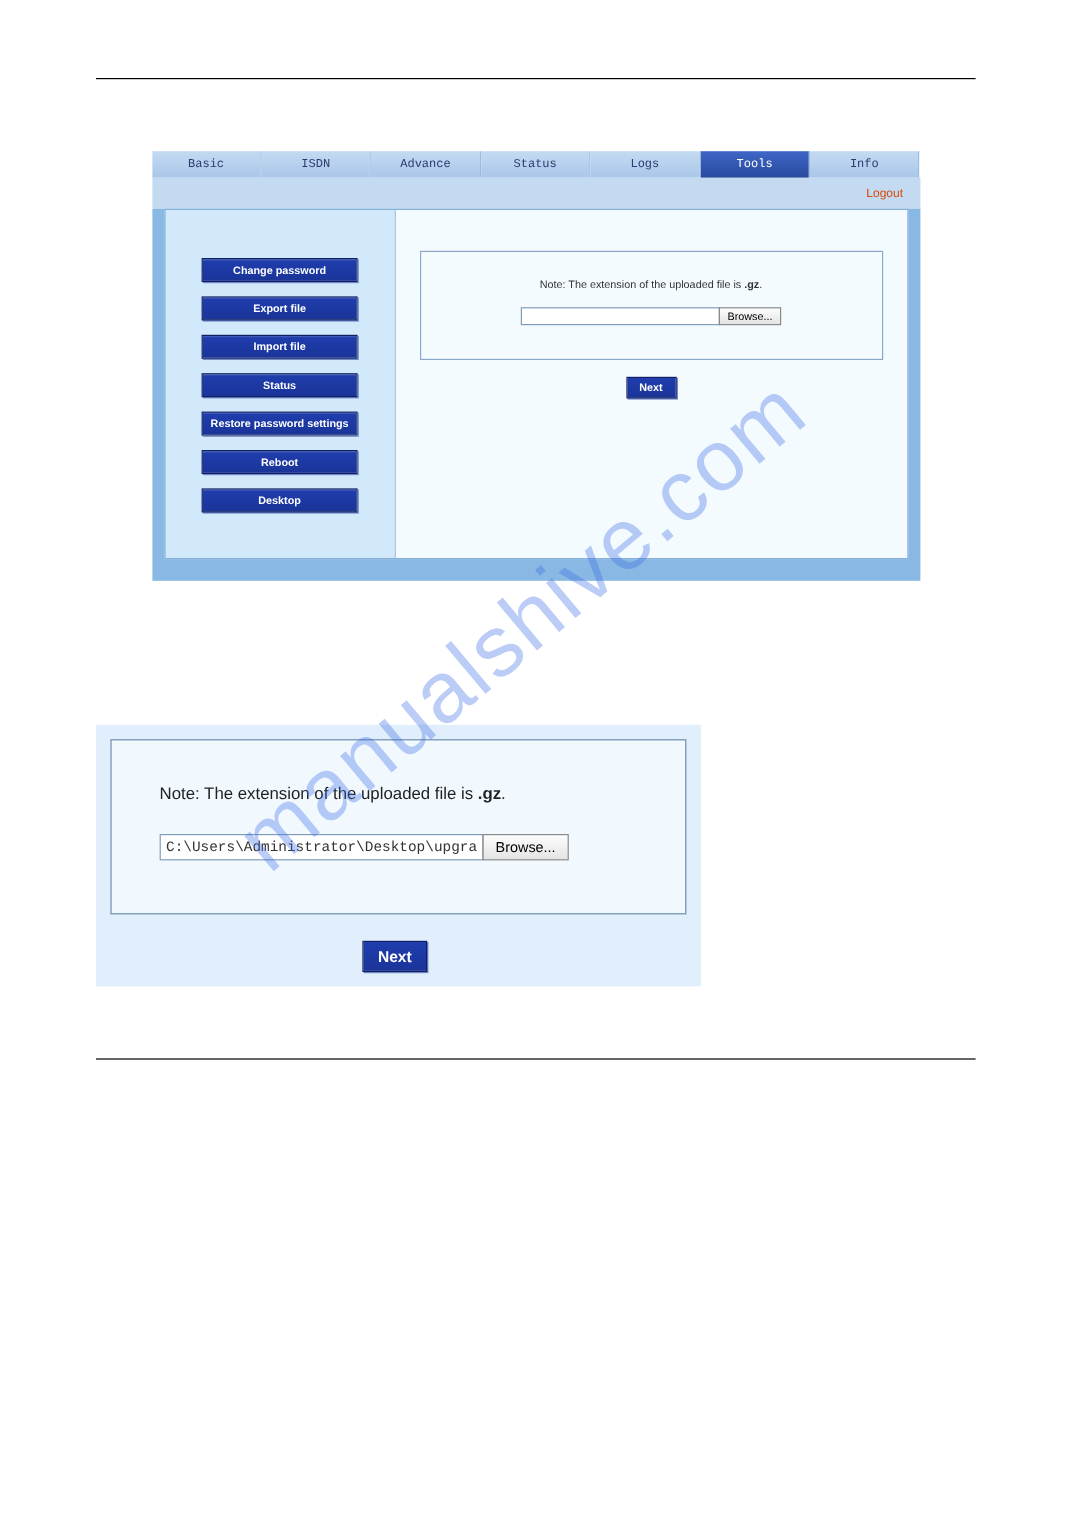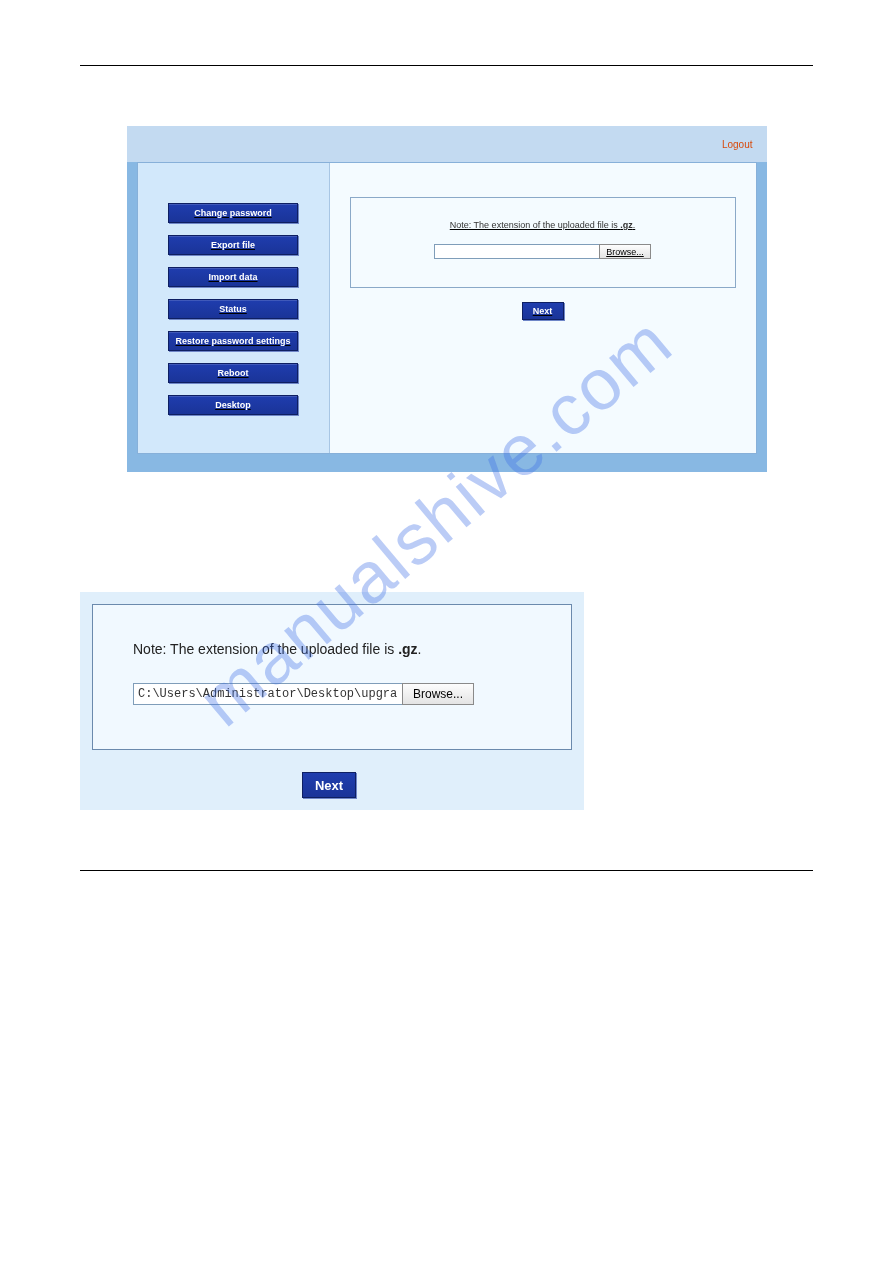--- a/index.html
+++ b/index.html
@@ -43,32 +43,31 @@
     justify-content: center;
     color: #2e3a6f;
     cursor: pointer;
   }
   .tabbar > div.active {
     background: linear-gradient(#3f66c6, #274a9e);
     color: #fff;
   }
   .toprow {
     background: #c3daf1;
-    height: 36px;
+    height: 26px;
     display: flex;
     justify-content: flex-end;
     align-items: center;
     padding-right: 14px;
     font-size: 10px;
     color: #d84a0c;
   }
   .body-outer {
     background: #88b8e3;
     padding: 0 10px 18px 10px;
-    text-decoration: underline;
   }
   .body-inner {
     background: #d2e8fb;
     border: 1px solid #87b0d9;
     display: flex;
     height: 290px;
   }
   .sidebar {
     width: 175px;
     padding: 40px 8px 0 8px;
@@ -218,29 +217,38 @@
     cursor: pointer;
   }
 </style>
 </head>
 <body>
 
 <div class="page relwrap">
   <hr class="hr-top">
 
   <div class="screenshot1-wrap">
+    <div class="tabbar">
+      <div>Basic</div>
+      <div>ISDN</div>
+      <div>Advance</div>
+      <div>Status</div>
+      <div>Logs</div>
+      <div class="active">Tools</div>
+      <div>Info</div>
+    </div>
     <div class="toprow">
       <span>Logout</span>
     </div>
     <div class="body-outer">
       <div class="body-inner">
         <div class="sidebar">
           <div class="side-btn">Change password</div>
           <div class="side-btn">Export file</div>
-          <div class="side-btn">Import data</div>
+          <div class="side-btn">Import file</div>
           <div class="side-btn">Status</div>
           <div class="side-btn">Restore password settings</div>
           <div class="side-btn">Reboot</div>
           <div class="side-btn">Desktop</div>
         </div>
         <div class="panel-right">
           <div class="upload-box">
             <div class="note-line">
               <span>Note: The extension of the uploaded file is </span><b>.gz</b><span>.</span>
             </div>

